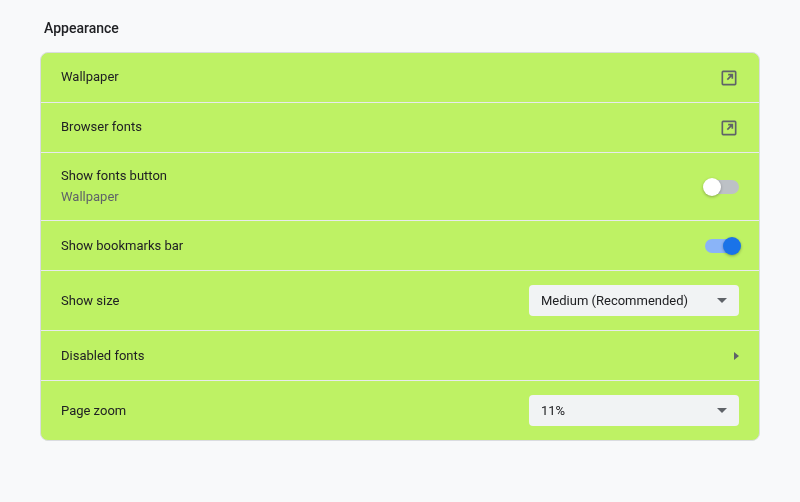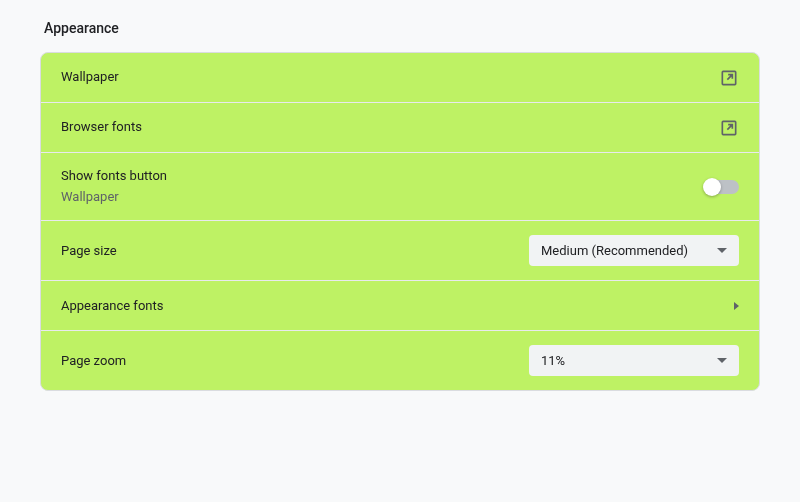--- a/index.html
+++ b/index.html
@@ -156,34 +156,42 @@
     <div class="row">
       <div class="row-text">
         <div class="row-title">Show fonts button</div>
         <div class="row-subtitle">Wallpaper</div>
       </div>
       <div class="toggle off">
         <div class="toggle-knob"></div>
       </div>
     </div>
 
-
-    <div class="row">
-      <div class="row-text">
-        <div class="row-title">Page size</div>
+    <div class="row">
+      <div class="row-text">
+        <div class="row-title">Show bookmarks bar</div>
+      </div>
+      <div class="toggle on">
+        <div class="toggle-knob"></div>
+      </div>
+    </div>
+
+    <div class="row">
+      <div class="row-text">
+        <div class="row-title">Show size</div>
       </div>
       <div class="dropdown">
         <span>Medium (Recommended)</span>
         <span class="dropdown-arrow"></span>
       </div>
     </div>
 
     <div class="row clickable">
       <div class="row-text">
-        <div class="row-title">Appearance fonts</div>
+        <div class="row-title">Disabled fonts</div>
       </div>
       <span class="chevron-right"></span>
     </div>
 
     <div class="row">
       <div class="row-text">
         <div class="row-title">Page zoom</div>
       </div>
       <div class="dropdown">
         <span>11%</span>

